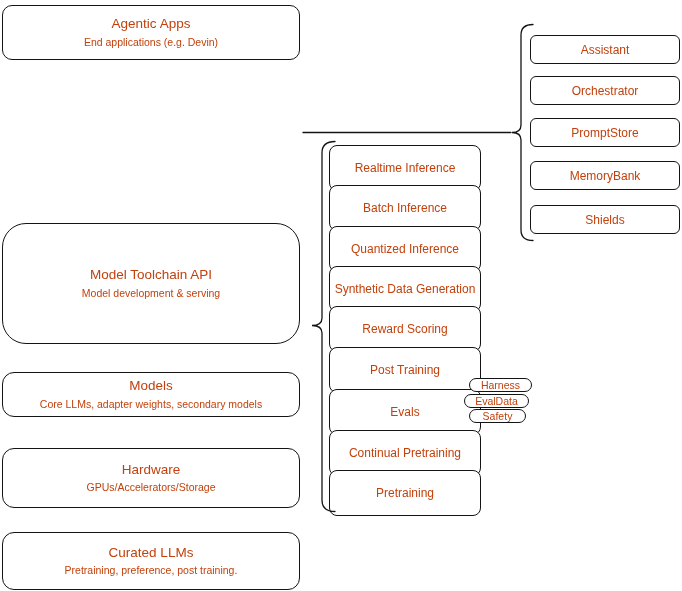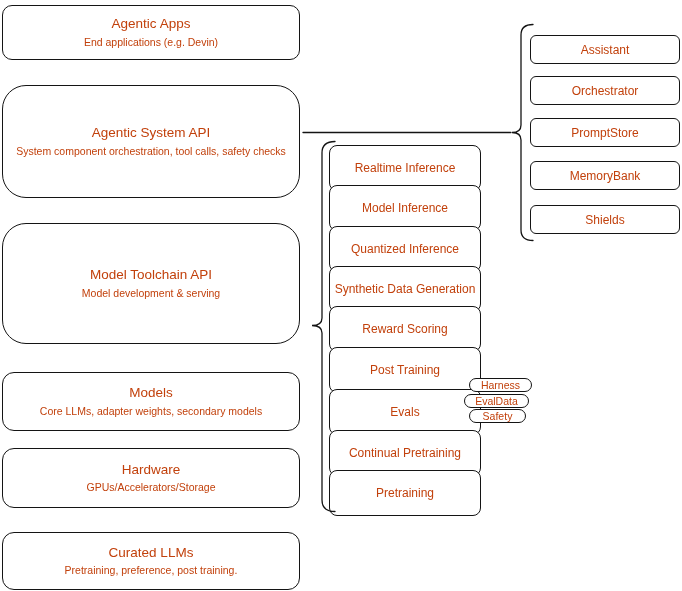--- a/index.html
+++ b/index.html
@@ -56,50 +56,46 @@
 </head>
 <body>
 
 <div class="canvas">
 
   <div class="box left-box" style="top:5px;height:55px;border-radius:10px;">
     <div class="title">Agentic Apps</div>
     <div class="subtitle">End applications (e.g. Devin)</div>
   </div>
 
-  <div class="box left-box" style="top:85px;height:113px;border-radius:24px;">
-    <div class="title">Agentic System API</div>
-    <div class="subtitle">System component orchestration, tool calls, safety checks</div>
-  </div>
 
   <div class="box left-box" style="top:223px;height:121px;border-radius:24px;">
     <div class="title">Model Toolchain API</div>
     <div class="subtitle">Model development &amp; serving</div>
   </div>
 
-  <div class="box left-box" style="top:372px;height:59px;border-radius:12px;">
+  <div class="box left-box" style="top:372px;height:45px;border-radius:12px;">
     <div class="title">Models</div>
     <div class="subtitle">Core LLMs, adapter weights, secondary models</div>
   </div>
 
   <div class="box left-box" style="top:448px;height:60px;border-radius:12px;">
     <div class="title">Hardware</div>
     <div class="subtitle">GPUs/Accelerators/Storage</div>
   </div>
 
   <div class="box left-box" style="top:532px;height:58px;border-radius:12px;">
     <div class="title">Curated LLMs</div>
     <div class="subtitle">Pretraining, preference, post training.</div>
   </div>
 
   <div class="box mid-box" style="top:145px;">
     <span>Realtime Inference</span>
   </div>
   <div class="box mid-box" style="top:185px;">
-    <span>Model Inference</span>
+    <span>Batch Inference</span>
   </div>
   <div class="box mid-box" style="top:226px;">
     <span>Quantized Inference</span>
   </div>
   <div class="box mid-box" style="top:266px;">
     <span>Synthetic Data Generation</span>
   </div>
   <div class="box mid-box" style="top:306px;">
     <span>Reward Scoring</span>
   </div>

